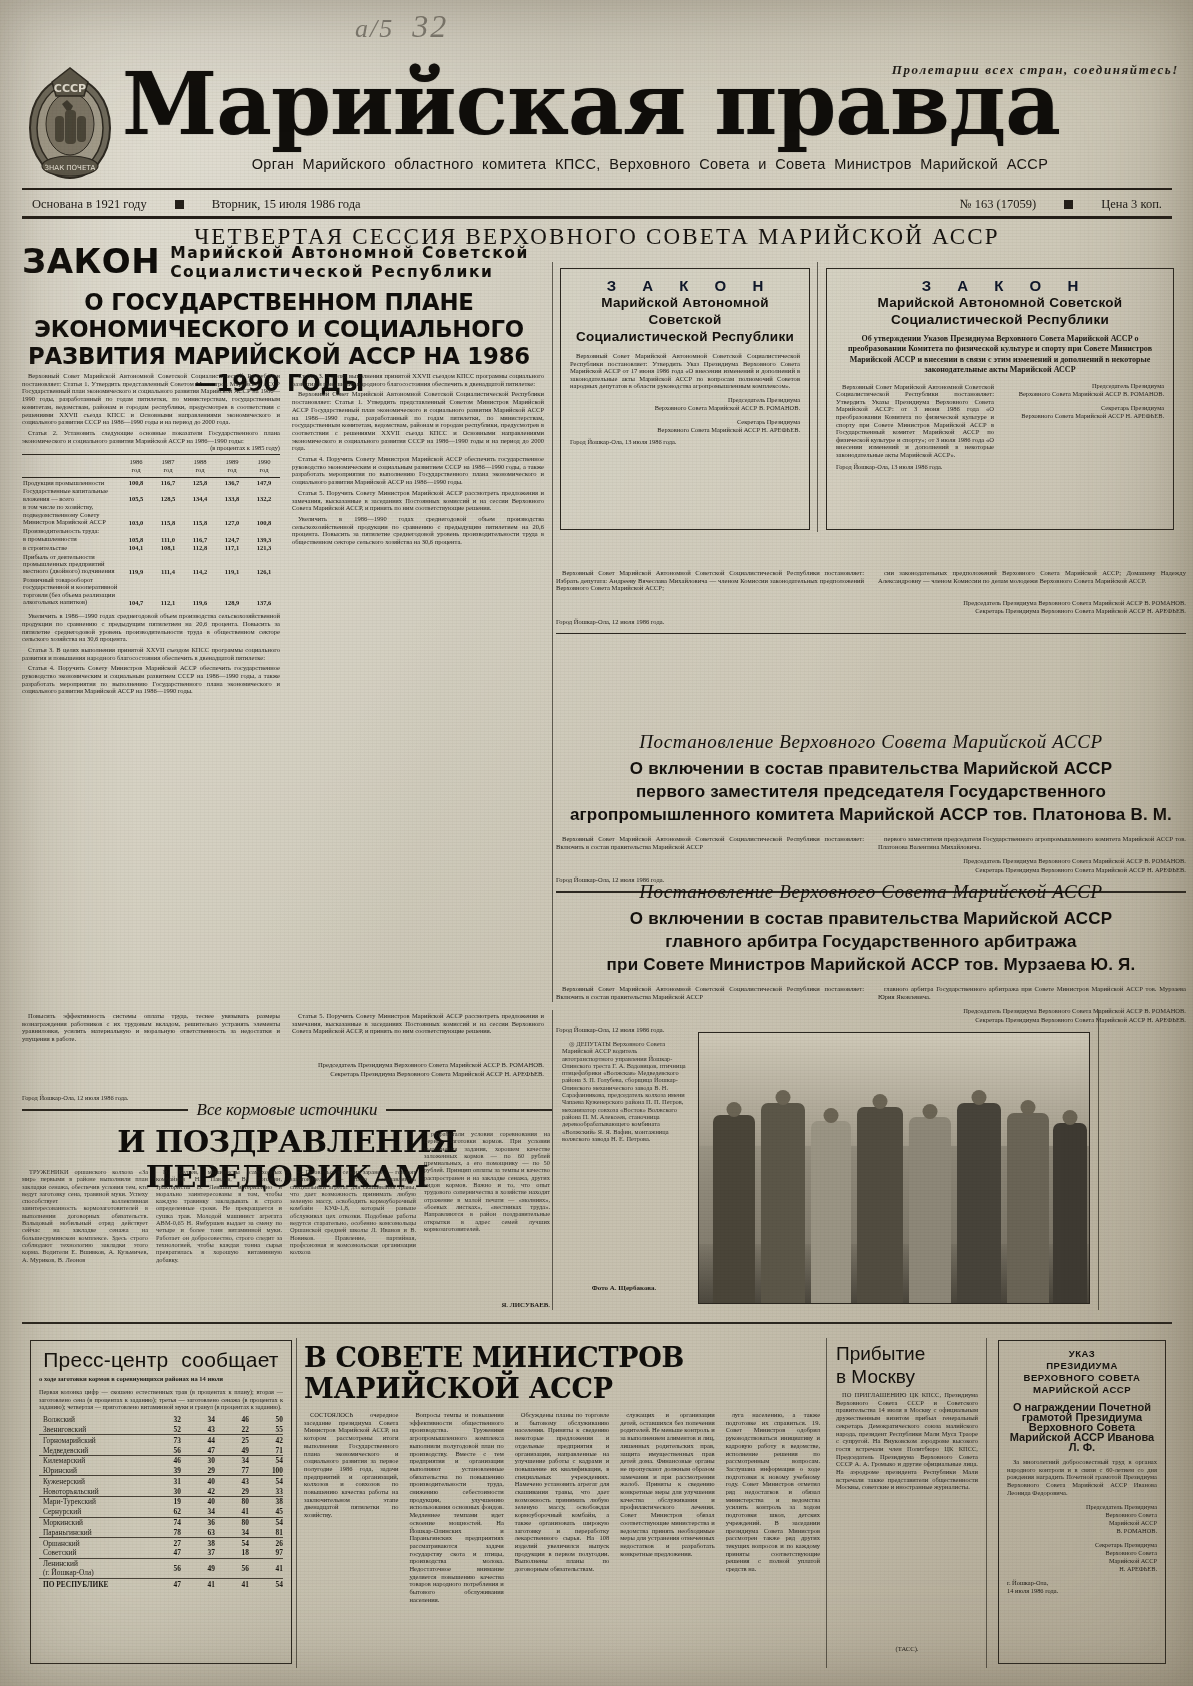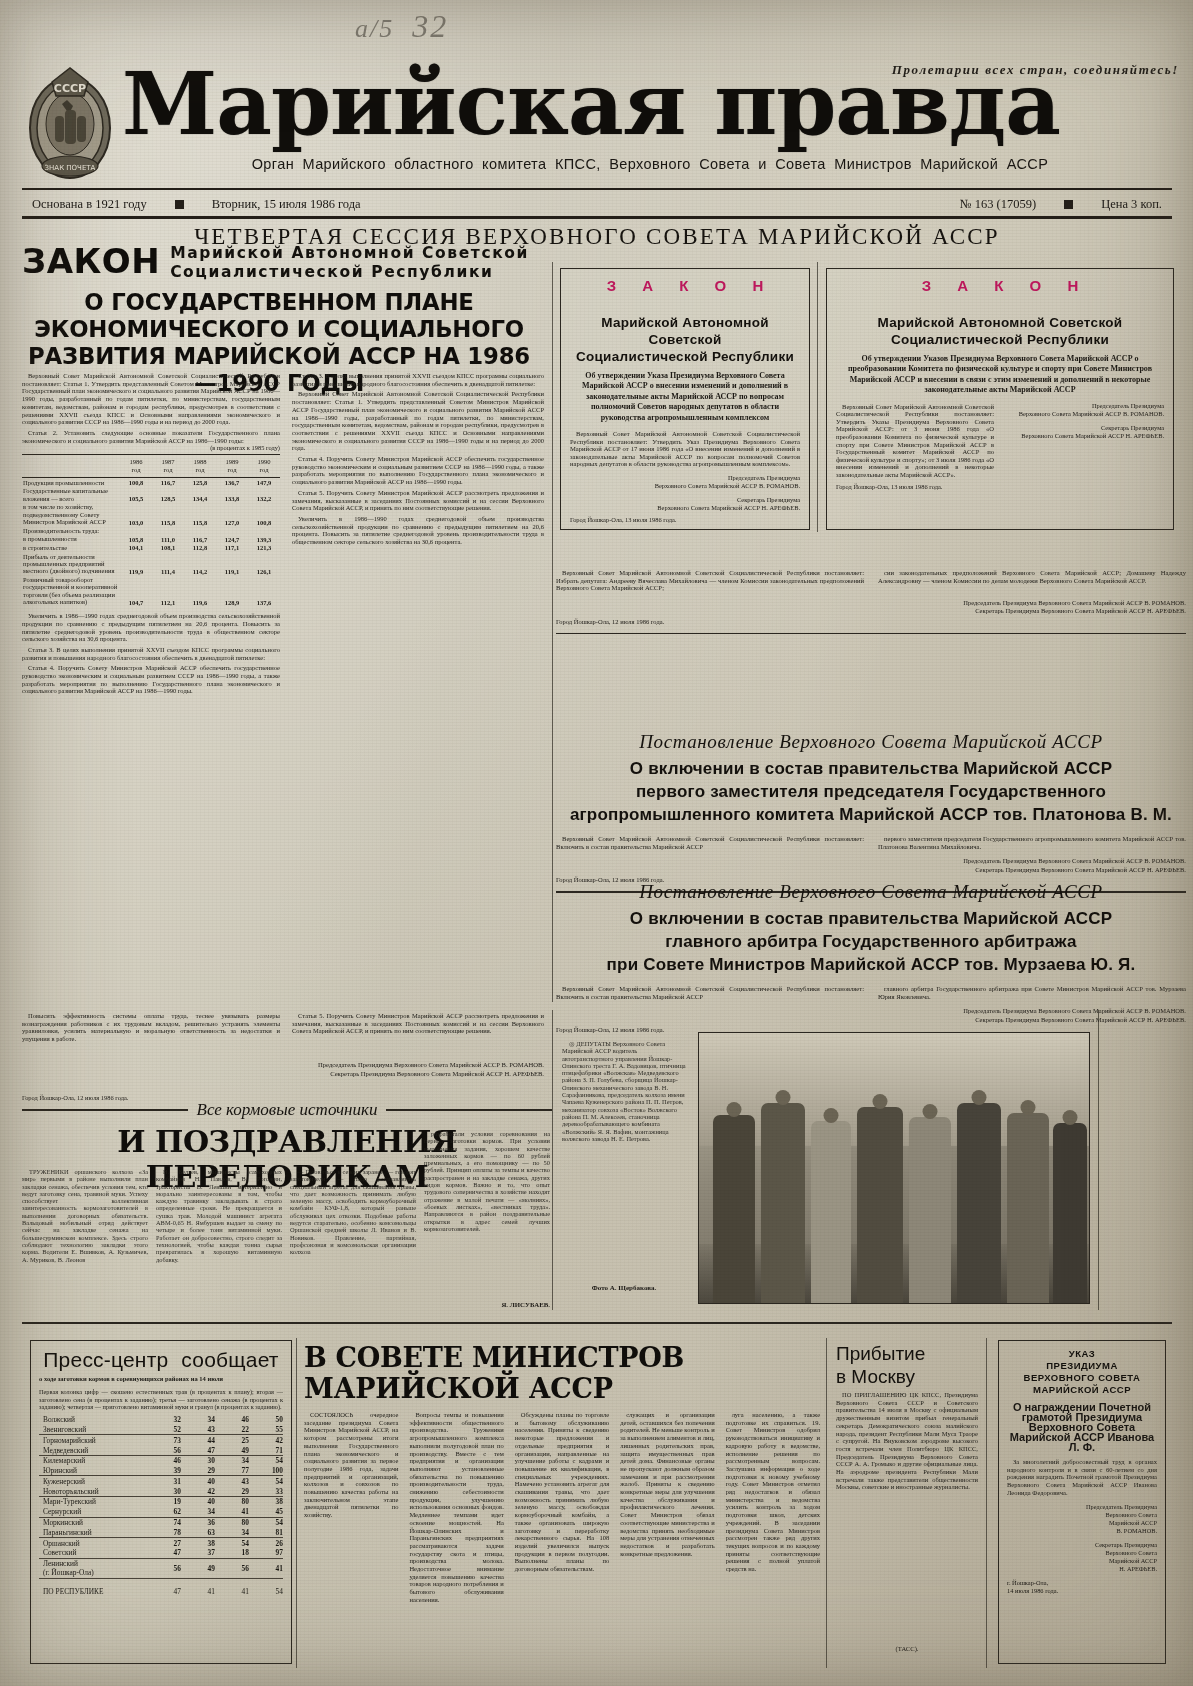--- a/index.html
+++ b/index.html
@@ -129,22 +129,22 @@
   
   .lawbox{
     position:absolute;
     border:1.5px solid #2b2720;
     background:rgba(255,255,255,.045);
     padding:8px 9px 6px;
     box-sizing:border-box;
   }
   .lb-zakon{
     text-align:center; font-family:"Liberation Sans", sans-serif;
-    font-weight:bold; font-size:15px; letter-spacing:11px; margin-bottom:20px;
-    color:#be185d; text-indent:11px;
+    font-weight:bold; font-size:15px; letter-spacing:11px; margin-bottom:0;
+    color:#0f172a; text-indent:11px;
   }
   .lb-rep{
     text-align:center; font-family:"Liberation Sans", sans-serif;
     font-weight:bold; font-size:13.5px; line-height:17px; letter-spacing:.3px;
     color:#14110d; margin-bottom:6px;
   }
   .lb-about{
     text-align:center; font-family:"Liberation Serif", serif;
     font-weight:bold; font-size:8px; line-height:10.4px; color:#1d1a15;
   }
@@ -229,21 +229,21 @@
     margin-top:5px; font-family:"Liberation Serif", serif;
     font-size:6.3px; line-height:7.6px; text-align:justify; color:#22201b;
   }
   table.press{
     width:100%; border-collapse:collapse; margin-top:4px;
     font-family:"Liberation Serif", serif; font-size:7.4px; color:#1c1a15;
   }
   table.press td{padding:.4px 0;}
   table.press td.n{text-align:right; font-weight:bold; width:34px;}
   table.press tr.sep td{border-bottom:1px solid #4a443a;}
-  table.press tr.tot td{font-weight:normal; padding-top:8px;}
+  table.press tr.tot td{font-weight:bold; padding-top:1px;}
   table.press td.name{padding-left:4px;}
 
   .sovmin-title{
     text-align:left; font-family:"DejaVu Serif", serif; font-weight:bold;
     font-size:27px; letter-spacing:-.3px; color:#100e0b;
   }
   .sm-cols{
     display:flex; gap:11px; margin-top:7px;
     font-family:"Liberation Serif", serif; font-size:6.5px; line-height:7.7px;
     text-align:justify; color:#22201b;
@@ -468,21 +468,20 @@
       <div>Председатель Президиума  Верховного Совета Марийской АССР  В. РОМАНОВ.</div>
       <div>Секретарь Президиума  Верховного Совета Марийской АССР  Н. АРЕФЬЕВ.</div>
     </div>
   </div>
   <div style="position:absolute; left:22px; top:1090px;" class="lb-city">Город Йошкар-Ола, 12 июля 1986 года.</div>
 
   <div class="lawbox" style="left:560px; top:268px; width:250px; height:262px;">
     <div class="lb-zakon">З А К О Н</div>
     <div class="lb-rep" style="white-space:pre-line">Марийской Автономной Советской
 Социалистической Республики</div>
-    <div class="lb-about">Об утверждении Указа Президиума Верховного Совета Марийской АССР о внесении изменений и дополнений в законодательные акты Марийской АССР по вопросам полномочий Советов народных депутатов в области руководства агропромышленным комплексом</div>
     <div class="lb-body">Верховный Совет Марийской Автономной Советской Социалистической Республики постановляет: Утвердить Указ Президиума Верховного Совета Марийской АССР от 17 июня 1986 года «О внесении изменений и дополнений в законодательные акты Марийской АССР по вопросам полномочий Советов народных депутатов в области руководства агропромышленным комплексом».</div>
     <div class="lb-sign" style="white-space:pre-line">Председатель Президиума
 Верховного Совета Марийской АССР В. РОМАНОВ.</div>
     <div class="lb-sign" style="white-space:pre-line">Секретарь Президиума
 Верховного Совета Марийской АССР Н. АРЕФЬЕВ.</div>
     <div class="lb-city">Город Йошкар-Ола, 13 июля 1986 года.</div>
   </div>
 
   <div class="lawbox" style="left:826px; top:268px; width:348px; height:262px;">
     <div class="lb-zakon">З А К О Н</div>

